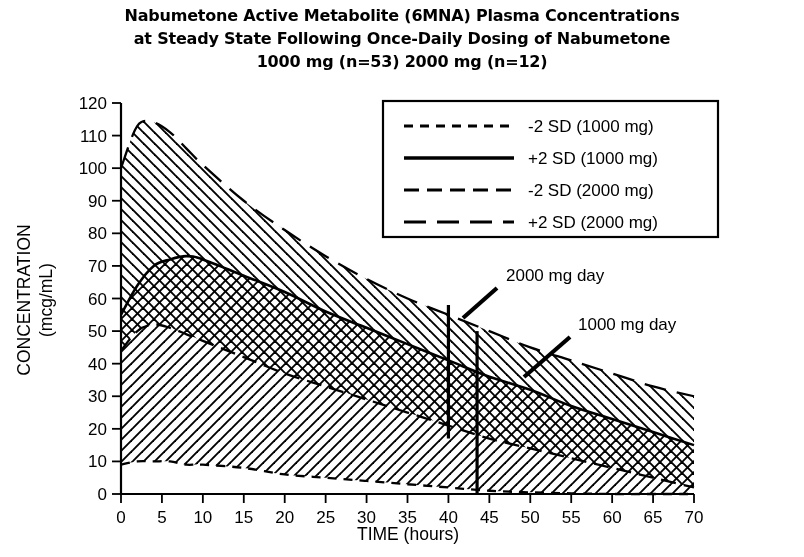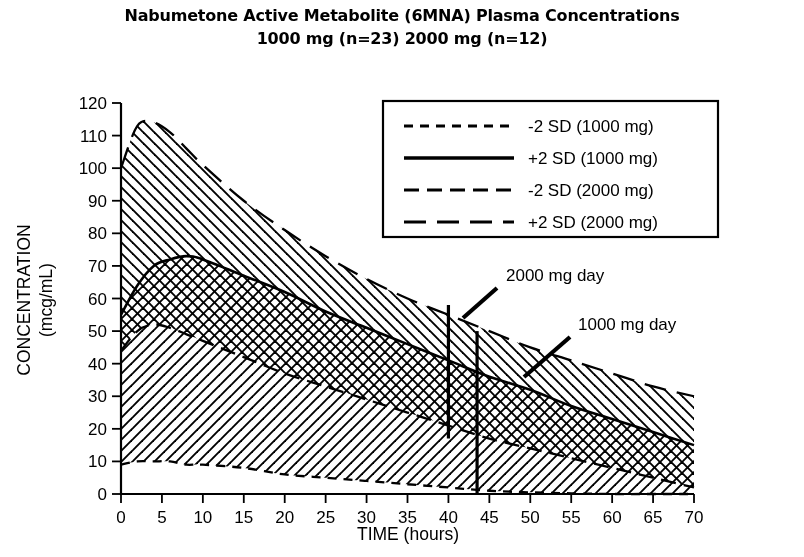--- a/index.html
+++ b/index.html
@@ -23,21 +23,22 @@
   .vline{stroke:#000;stroke-width:3.2;}
   .curve{fill:none;stroke:#000;}
 </style>
 </head>
 <body>
 
 <div id="root">
 
   <div class="title-block">
     <div class="title-line">Nabumetone Active Metabolite (6MNA) Plasma Concentrations</div>
-    <div class="title-line">1000 mg (n=23)     2000 mg (n=12)</div>
+    <div class="title-line">at Steady State Following Once-Daily Dosing of Nabumetone</div>
+    <div class="title-line">1000 mg (n=53)     2000 mg (n=12)</div>
   </div>
 
   <svg id="plot" width="804" height="557">
     <defs>
 
       <pattern id="hatch2000" width="11" height="11" patternUnits="userSpaceOnUse">
         <path d="M-3,-3 L14,14" stroke="#000" stroke-width="1.9"></path>
         <path d="M-3,8 L3,14" stroke="#000" stroke-width="1.9"></path>
         <path d="M8,-3 L14,3" stroke="#000" stroke-width="1.9"></path>
       </pattern>

